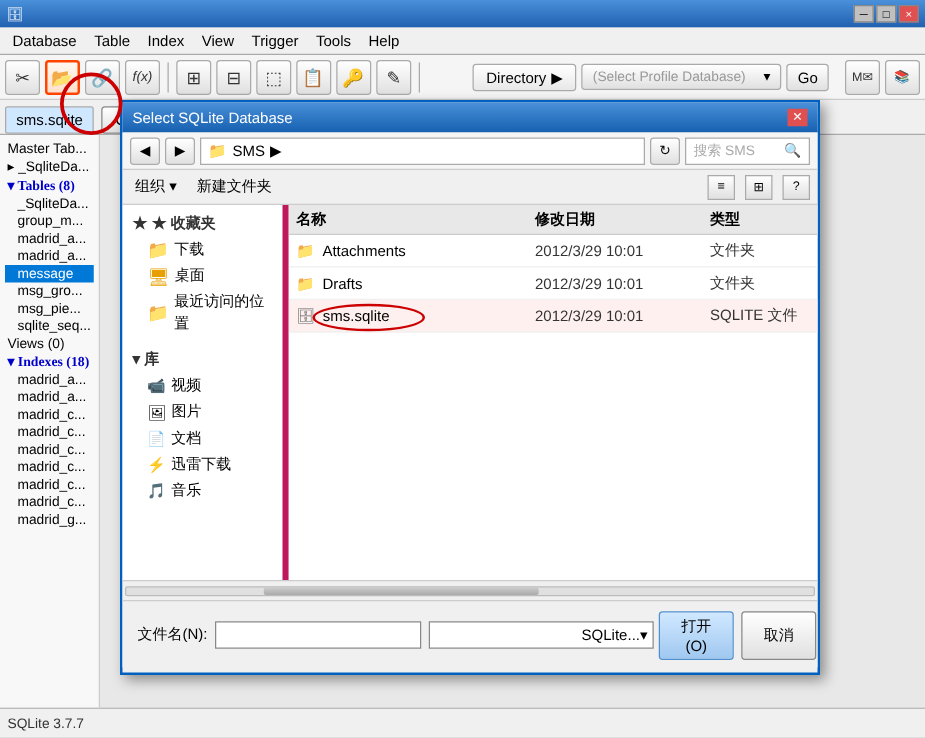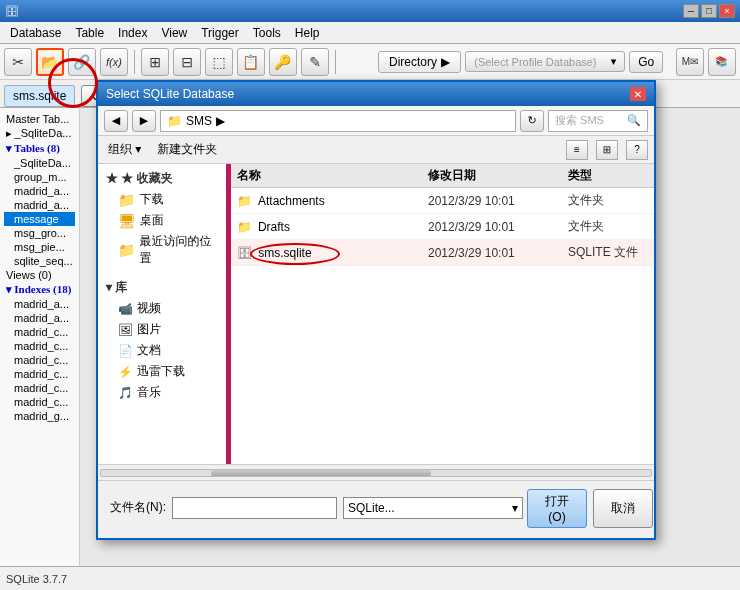--- a/index.html
+++ b/index.html
@@ -411,21 +411,21 @@
       font-size: 12px;
       height: 22px;
     }
     .filetype-dropdown {
       width: 180px;
       border: 1px solid #888;
       padding: 2px 4px;
       font-size: 12px;
       height: 22px;
       background: white;
-      display: flex; align-items: center; justify-content: space-between;
+      display: flex; align-items: center; justify-content: flex-end;
     }
 
     
     .dialog-buttons {
       display: flex;
       justify-content: flex-end;
       gap: 6px;
       margin-top: 2px;
     }
     .action-dialog-btn {

